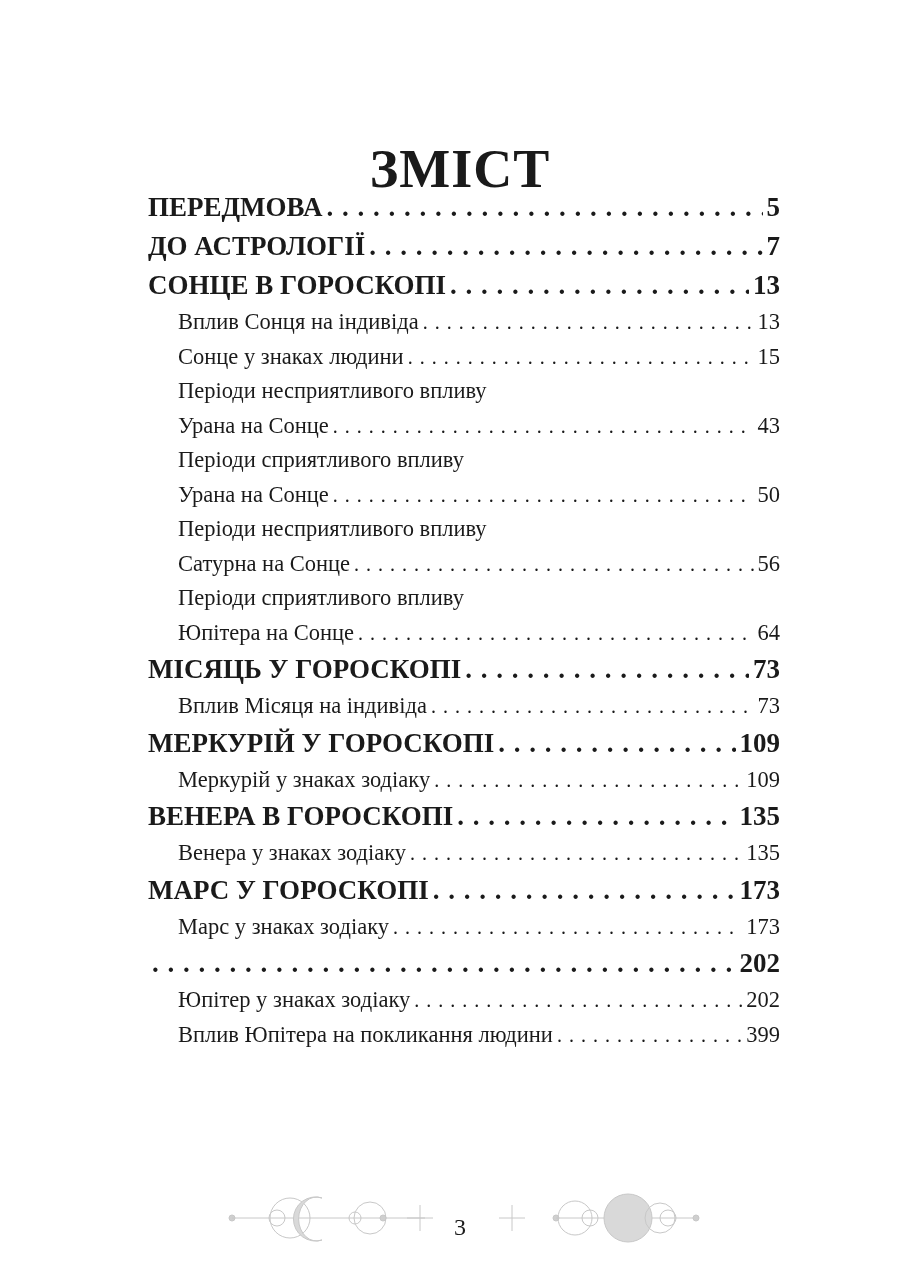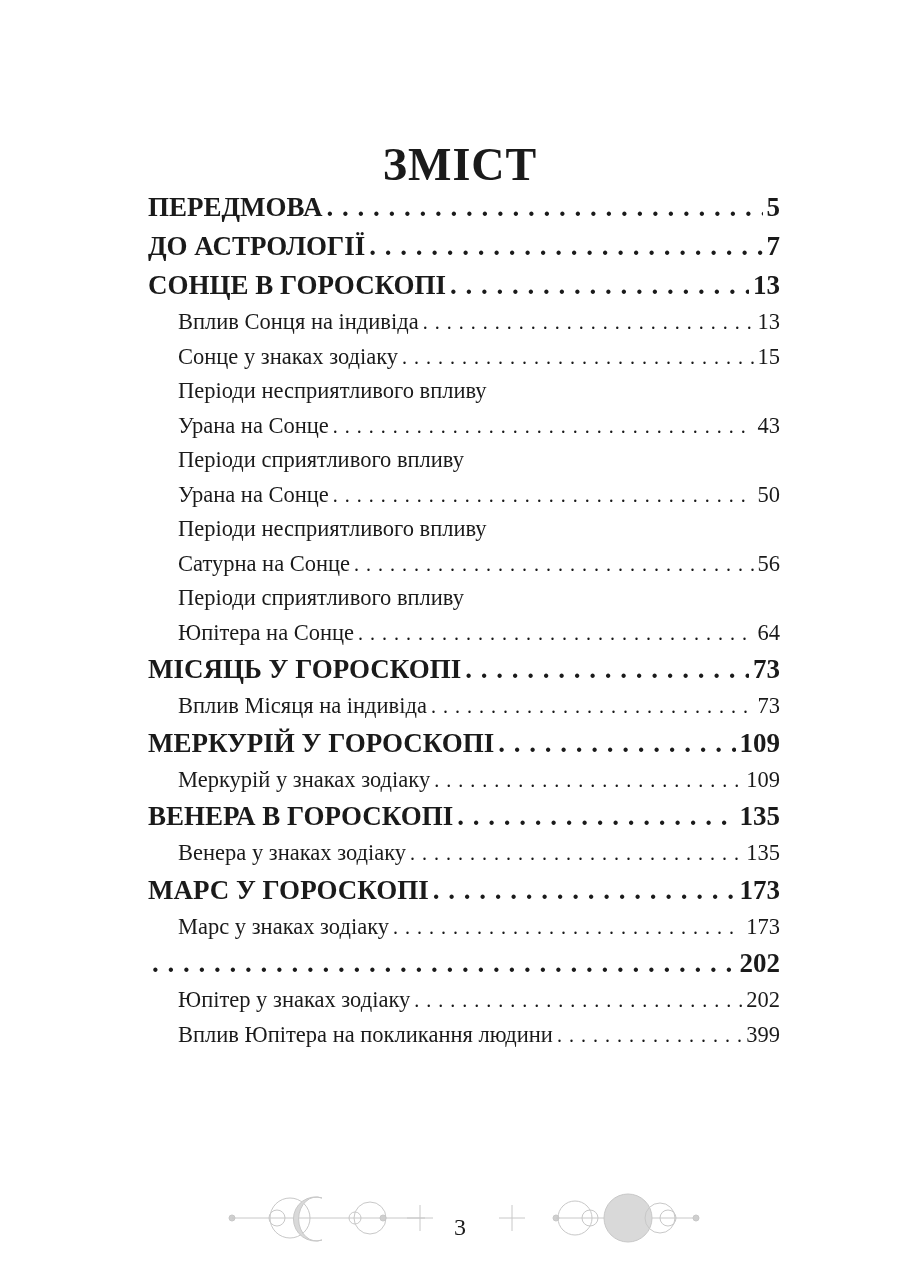--- a/index.html
+++ b/index.html
@@ -1,19 +1,19 @@
 <!DOCTYPE html>
 <html><head>
 <meta charset="utf-8">
 <style>
   html, body { margin:0; padding:0; background:#ffffff; }
   body { width:920px; height:1280px; position:relative; overflow:hidden; color:#1a1a1a; }
   .title {
     position:absolute; left:0; width:920px; top:138px; text-align:center;
-    font-family:"Liberation Serif", serif; font-weight:bold; font-size:46px; letter-spacing:1px;
+    font-family:"Liberation Serif", serif; font-weight:bold; font-size:54px; letter-spacing:1px;
   }
   .toc { position:absolute; left:148px; width:632px; top:188px; }
   .row { display:flex; align-items:baseline; white-space:nowrap; overflow:hidden; }
   .row .lbl { flex:0 0 auto; }
   .row .dots { flex:1 1 auto; overflow:hidden; margin:0 4px; letter-spacing:6px; color:#1a1a1a; }
   .row .dots::before { content:". . . . . . . . . . . . . . . . . . . . . . . . . . . . . . . . . . . . . . . . . . . . . . . . . . . . . . . . . . . . . . . . . . . . ."; letter-spacing:1px; }
   .row .num { flex:0 0 auto; }
   .main { font-family:"Liberation Serif", serif; font-weight:bold; font-size:27px; height:39px; line-height:39px; }
   .main .dots { font-weight:bold; }
   .sub { font-family:"Liberation Serif", serif; font-size:22.5px; height:34.5px; line-height:34.5px; padding-left:30px;align-items:center; }
@@ -44,21 +44,21 @@
       <span class="lbl">СОНЦЕ В ГОРОСКОПІ</span>
       <span class="dots"></span>
       <span class="num">13</span>
     </div>
     <div class="row sub">
       <span class="lbl">Вплив Сонця на індивіда</span>
       <span class="dots"></span>
       <span class="num">13</span>
     </div>
     <div class="row sub">
-      <span class="lbl">Сонце у знаках зодіаку</span>
+      <span class="lbl">Сонце у знаках людини</span>
       <span class="dots"></span>
       <span class="num">15</span>
     </div>
     <div class="row sub">
       <span class="lbl">Періоди несприятливого впливу</span>
     </div>
     <div class="row sub">
       <span class="lbl">Урана на Сонце</span>
       <span class="dots"></span>
       <span class="num">43</span>

